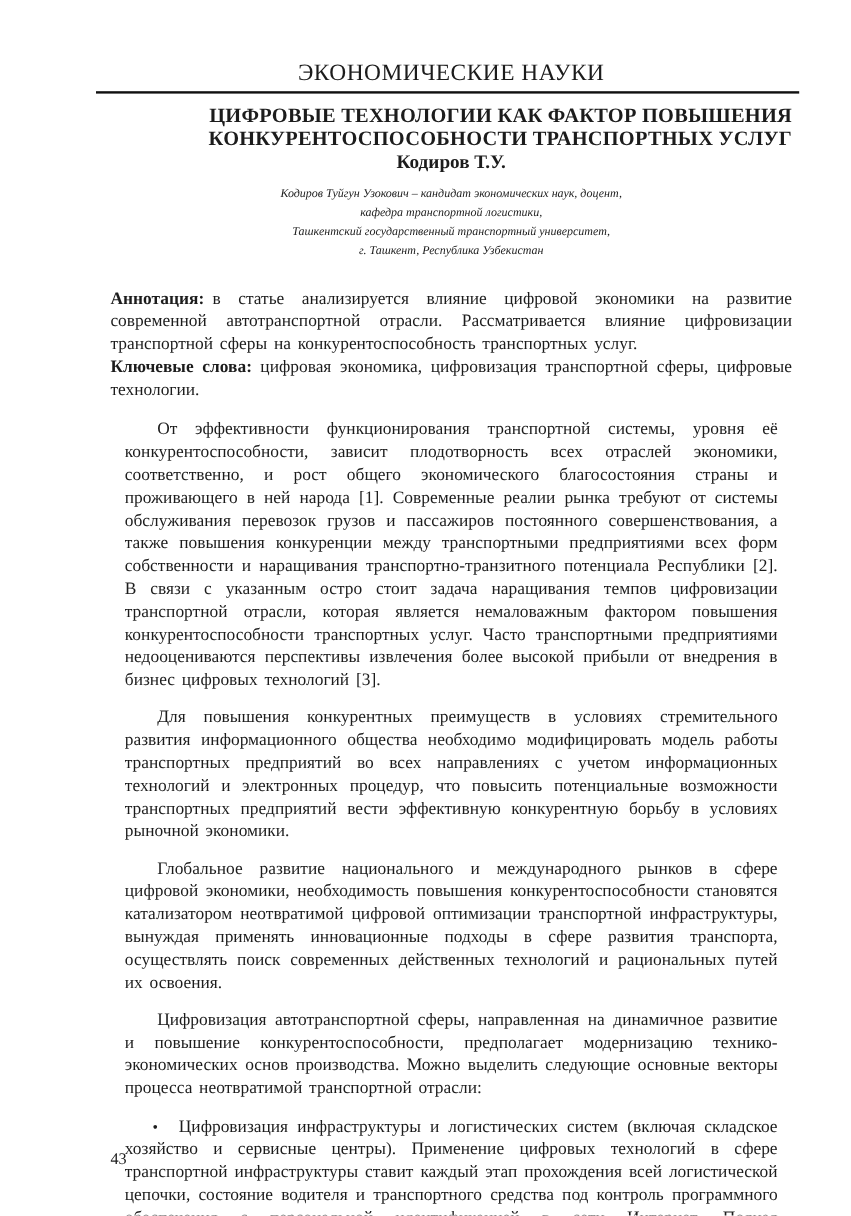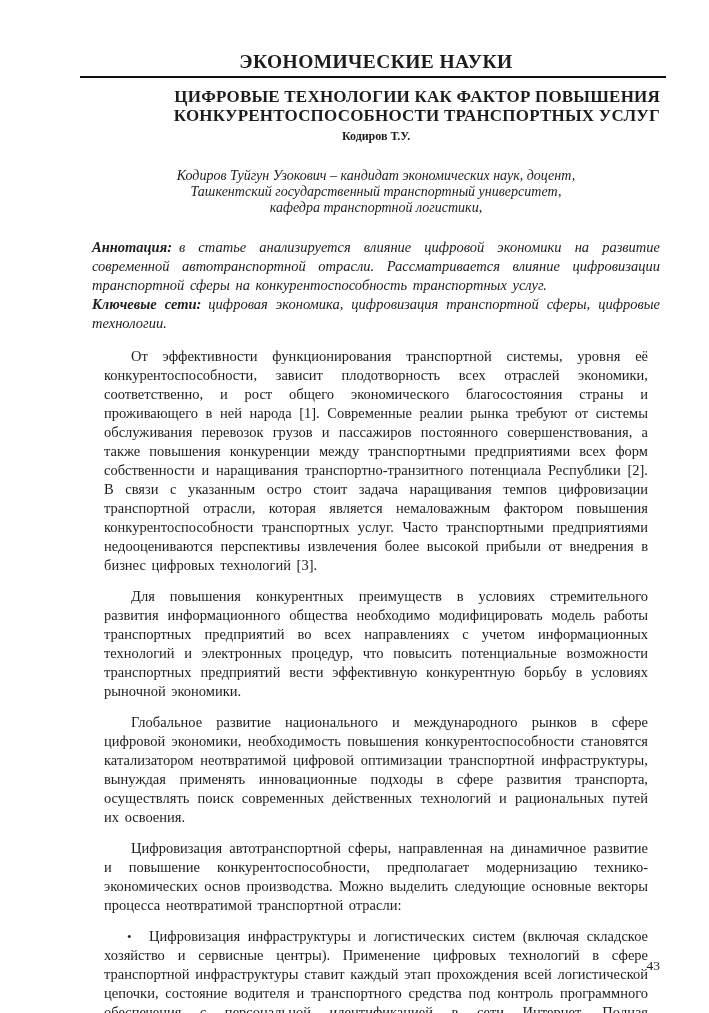--- a/index.html
+++ b/index.html
@@ -17,21 +17,21 @@
   }
   .content {
     position: absolute;
     left: 92px;
     top: 0;
     width: 568px;
   }
   .section-header {
     margin-top: 50px;
     text-align: center;
-    font-weight: bold;
+    font-weight: normal;
     font-size: 19.5px;
     letter-spacing: 0.4px;
     line-height: 23px;
   }
   .divider {
     height: 0;
     border-bottom: 2.4px solid #101010;
     margin-top: 3px;
     margin-left: -12px;
     margin-right: -6px;
@@ -41,33 +41,32 @@
     text-align: right;
     font-weight: bold;
     font-size: 17px;
     line-height: 18.5px;
     letter-spacing: 0.2px;
   }
   .author-name {
     margin-top: 2px;
     text-align: center;
     font-weight: bold;
-    font-size: 12px;
+    font-size: 16px;
     line-height: 18px;
   }
   .affiliation {
-    margin-top: 23px;
+    margin-top: 9px;
     text-align: center;
     font-style: italic;
-    font-size: 14px;
+    font-size: 10px;
     line-height: 16px;
   }
   .abstract-block {
     margin-top: 22px;
-    font-style: italic;
     font-size: 14.5px;
     line-height: 19px;
     text-align: justify;
     word-spacing: 2px;
   }
   .inline-label {
     font-weight: bold;
     margin-right: 7px;
   }
   .body-text {
@@ -86,46 +85,47 @@
     display: inline-block;
     width: 22px;
     text-indent: 0;
     font-size: 13px;
   }
   .page-number {
     position: absolute;
     left: 92px;
     top: 958px;
     width: 568px;
-    text-align: right;
+    text-align: left;
     font-size: 13.5px;
   }
 </style>
 </head>
 <body>
 
 <div class="content">
 
   <div class="section-header">ЭКОНОМИЧЕСКИЕ НАУКИ</div>
 
   <div class="divider"></div>
 
   <div class="article-title">ЦИФРОВЫЕ ТЕХНОЛОГИИ КАК ФАКТОР ПОВЫШЕНИЯ КОНКУРЕНТОСПОСОБНОСТИ ТРАНСПОРТНЫХ УСЛУГ</div>
 
   <div class="author-name">Кодиров Т.У.</div>
 
   <div class="affiliation">
     <div>Кодиров Туйгун Узокович – кандидат экономических наук, доцент,</div>
+    <div>кафедра транспортной логистики,</div>
     <div>Ташкентский государственный транспортный университет,</div>
-    <div>кафедра транспортной логистики,</div>
+    <div>г. Ташкент, Республика Узбекистан</div>
   </div>
 
   <div class="abstract-block">
     <div><span class="inline-label">Аннотация:</span><span>в статье анализируется влияние цифровой экономики на развитие современной автотранспортной отрасли. Рассматривается влияние цифровизации транспортной сферы на конкурентоспособность транспортных услуг.</span></div>
-    <div><span class="inline-label">Ключевые сети:</span><span>цифровая экономика, цифровизация транспортной сферы, цифровые технологии.</span></div>
+    <div><span class="inline-label">Ключевые слова:</span><span>цифровая экономика, цифровизация транспортной сферы, цифровые технологии.</span></div>
   </div>
 
   <div class="body-text">
     <p class="body-para">От эффективности функционирования транспортной системы, уровня её конкурентоспособности, зависит плодотворность всех отраслей экономики, соответственно, и рост общего экономического благосостояния страны и проживающего в ней народа [1]. Современные реалии рынка требуют от системы обслуживания перевозок грузов и пассажиров постоянного совершенствования, а также повышения конкуренции между транспортными предприятиями всех форм собственности и наращивания транспортно-транзитного потенциала Республики [2]. В связи с указанным остро стоит задача наращивания темпов цифровизации транспортной отрасли, которая является немаловажным фактором повышения конкурентоспособности транспортных услуг. Часто транспортными предприятиями недооцениваются перспективы извлечения более высокой прибыли от внедрения в бизнес цифровых технологий [3].</p>
     <p class="body-para">Для повышения конкурентных преимуществ в условиях стремительного развития информационного общества необходимо модифицировать модель работы транспортных предприятий во всех направлениях с учетом информационных технологий и электронных процедур, что повысить потенциальные возможности транспортных предприятий вести эффективную конкурентную борьбу в условиях рыночной экономики.</p>
     <p class="body-para">Глобальное развитие национального и международного рынков в сфере цифровой экономики, необходимость повышения конкурентоспособности становятся катализатором неотвратимой цифровой оптимизации транспортной инфраструктуры, вынуждая применять инновационные подходы в сфере развития транспорта, осуществлять поиск современных действенных технологий и рациональных путей их освоения.</p>
     <p class="body-para">Цифровизация автотранспортной сферы, направленная на динамичное развитие и повышение конкурентоспособности, предполагает модернизацию технико-экономических основ производства. Можно выделить следующие основные векторы процесса неотвратимой транспортной отрасли:</p>
     <p class="body-para bullet-para"><span class="bullet-marker">•</span><span>Цифровизация инфраструктуры и логистических систем (включая складское хозяйство и сервисные центры). Применение цифровых технологий в сфере транспортной инфраструктуры ставит каждый этап прохождения всей логистической цепочки, состояние водителя и транспортного средства под контроль программного обеспечения с персональной идентификацией в сети Интернет. Полная вовлеченность в цифровую среду дает возможность управлять всем транспортным потоком в режиме реального времени, минимизировать издержки и непрофильные затраты, а также стабилизировать весь рабочий процесс;</span></p>
   </div>
 

